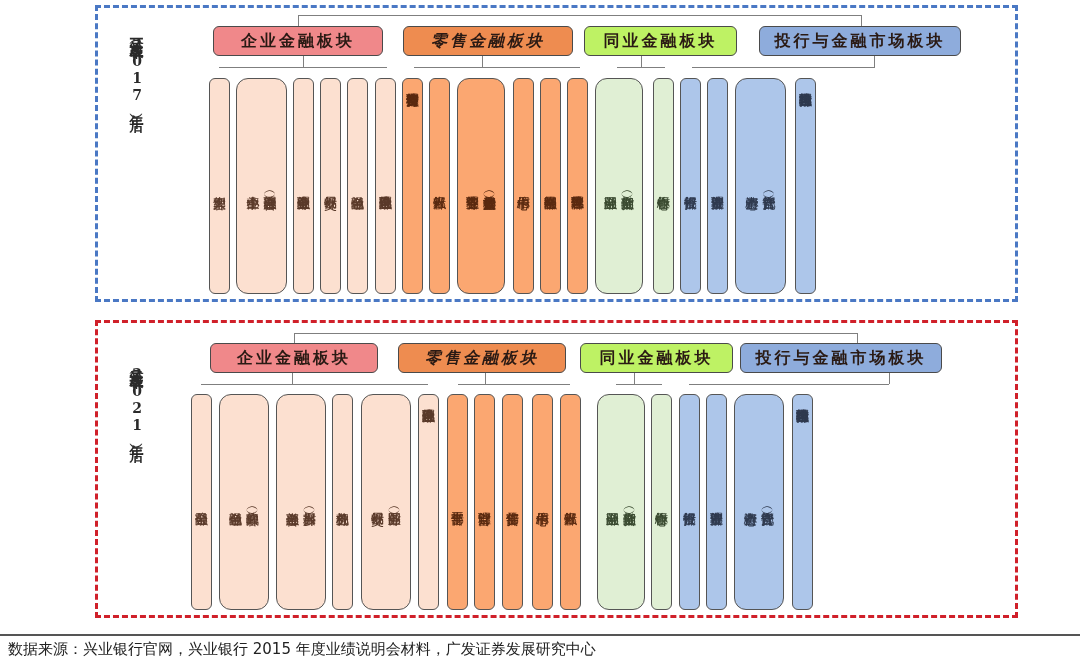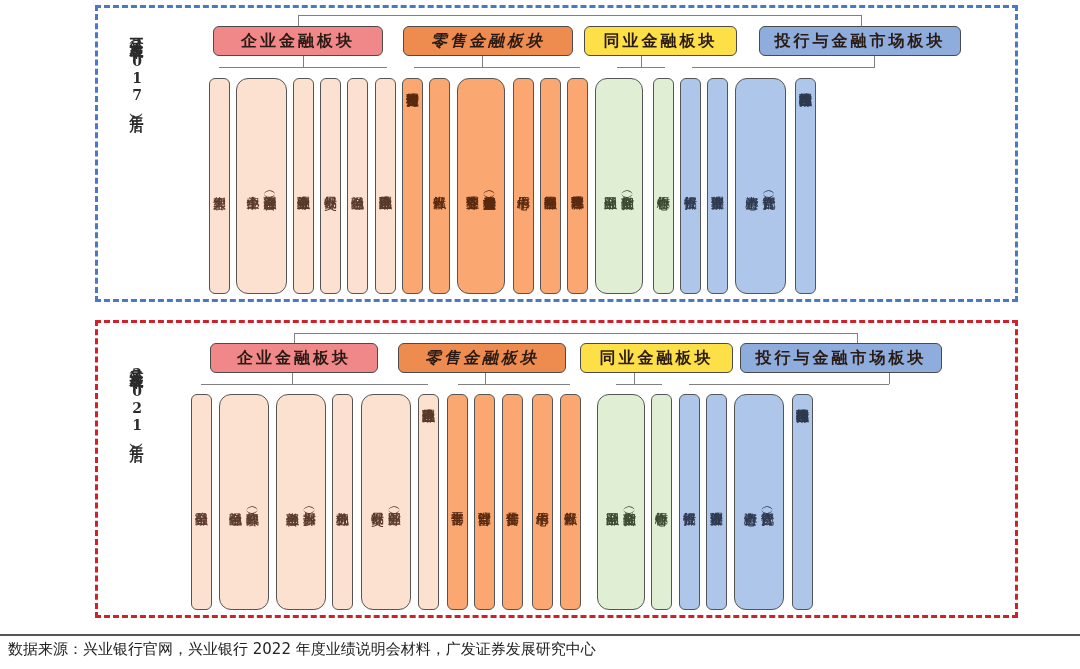--- a/index.html
+++ b/index.html
@@ -10,21 +10,21 @@
   .frame.red { left: 95px; top: 320px; width: 923px; height: 298px; border-color: #d0202a; }
   .side-label { position: absolute; writing-mode: vertical-rl; text-orientation: upright; font-size: 14px; font-weight: bold; letter-spacing: 1px; color: #2a2a2a; }
   .line { position: absolute; background: #7f7f7f; }
   .sector { position: absolute; height: 30px; border: 1.5px solid #4a4a4a; border-radius: 6px; display: flex; align-items: center; justify-content: center; font-size: 16px; font-weight: bold; letter-spacing: 3px; color: #2a1a14; }
   .dept { position: absolute; border: 1.5px solid #555; border-radius: 6px; display: flex; flex-direction: row-reverse; align-items: center; justify-content: center; gap: 2px; }
   .dept.wide { border-radius: 12px; }
   .dept .col { writing-mode: vertical-rl; text-orientation: upright; font-size: 13px; line-height: 15px; letter-spacing: 0px; }
   .dept .col.top { align-self: flex-start; margin-top: 4px; }
   .c-corp-h { background: #f0888a; }
   .c-retail-h { background: #ee8c50; font-style: italic; }
-  .c-inter-h { background: #fde047; }
+  .c-inter-h { background: #bef264; }
   .c-inv-h { background: #8eacdc; }
   .c-corp { background: #fce0d0; color: #5a3a2a; }
   .c-retail { background: #fba771; color: #5a2a10; }
   .c-inter { background: #e0efd4; color: #3a4a30; }
   .c-inv { background: #adc6ea; color: #2f3a4f; }
   .source-rule { position: absolute; left: 0; top: 634px; width: 1080px; height: 2px; background: #555; }
   .source { position: absolute; left: 8px; top: 640px; font-family: "DejaVu Sans", "Liberation Sans", sans-serif; font-size: 15px; color: #222; }
 </style>
 </head>
 <body>
@@ -185,13 +185,13 @@
   </div>
 <div class="dept c-inv wide" style="left:734px;top:394px;width:50px;height:216px;">
     <span class="col">（含资产托管部）</span>
     <span class="col">资产营运中心</span>
   </div>
 <div class="dept c-inv" style="left:792px;top:394px;width:21px;height:216px;">
     <span class="col top">投行与金融市场风险管理部</span>
   </div>
 
 <div class="source-rule"></div>
-<div class="source">数据来源：兴业银行官网，兴业银行 2022 年度业绩说明会材料，广发证券发展研究中心</div>
+<div class="source">数据来源：兴业银行官网，兴业银行 2015 年度业绩说明会材料，广发证券发展研究中心</div>
 
 </body></html>

